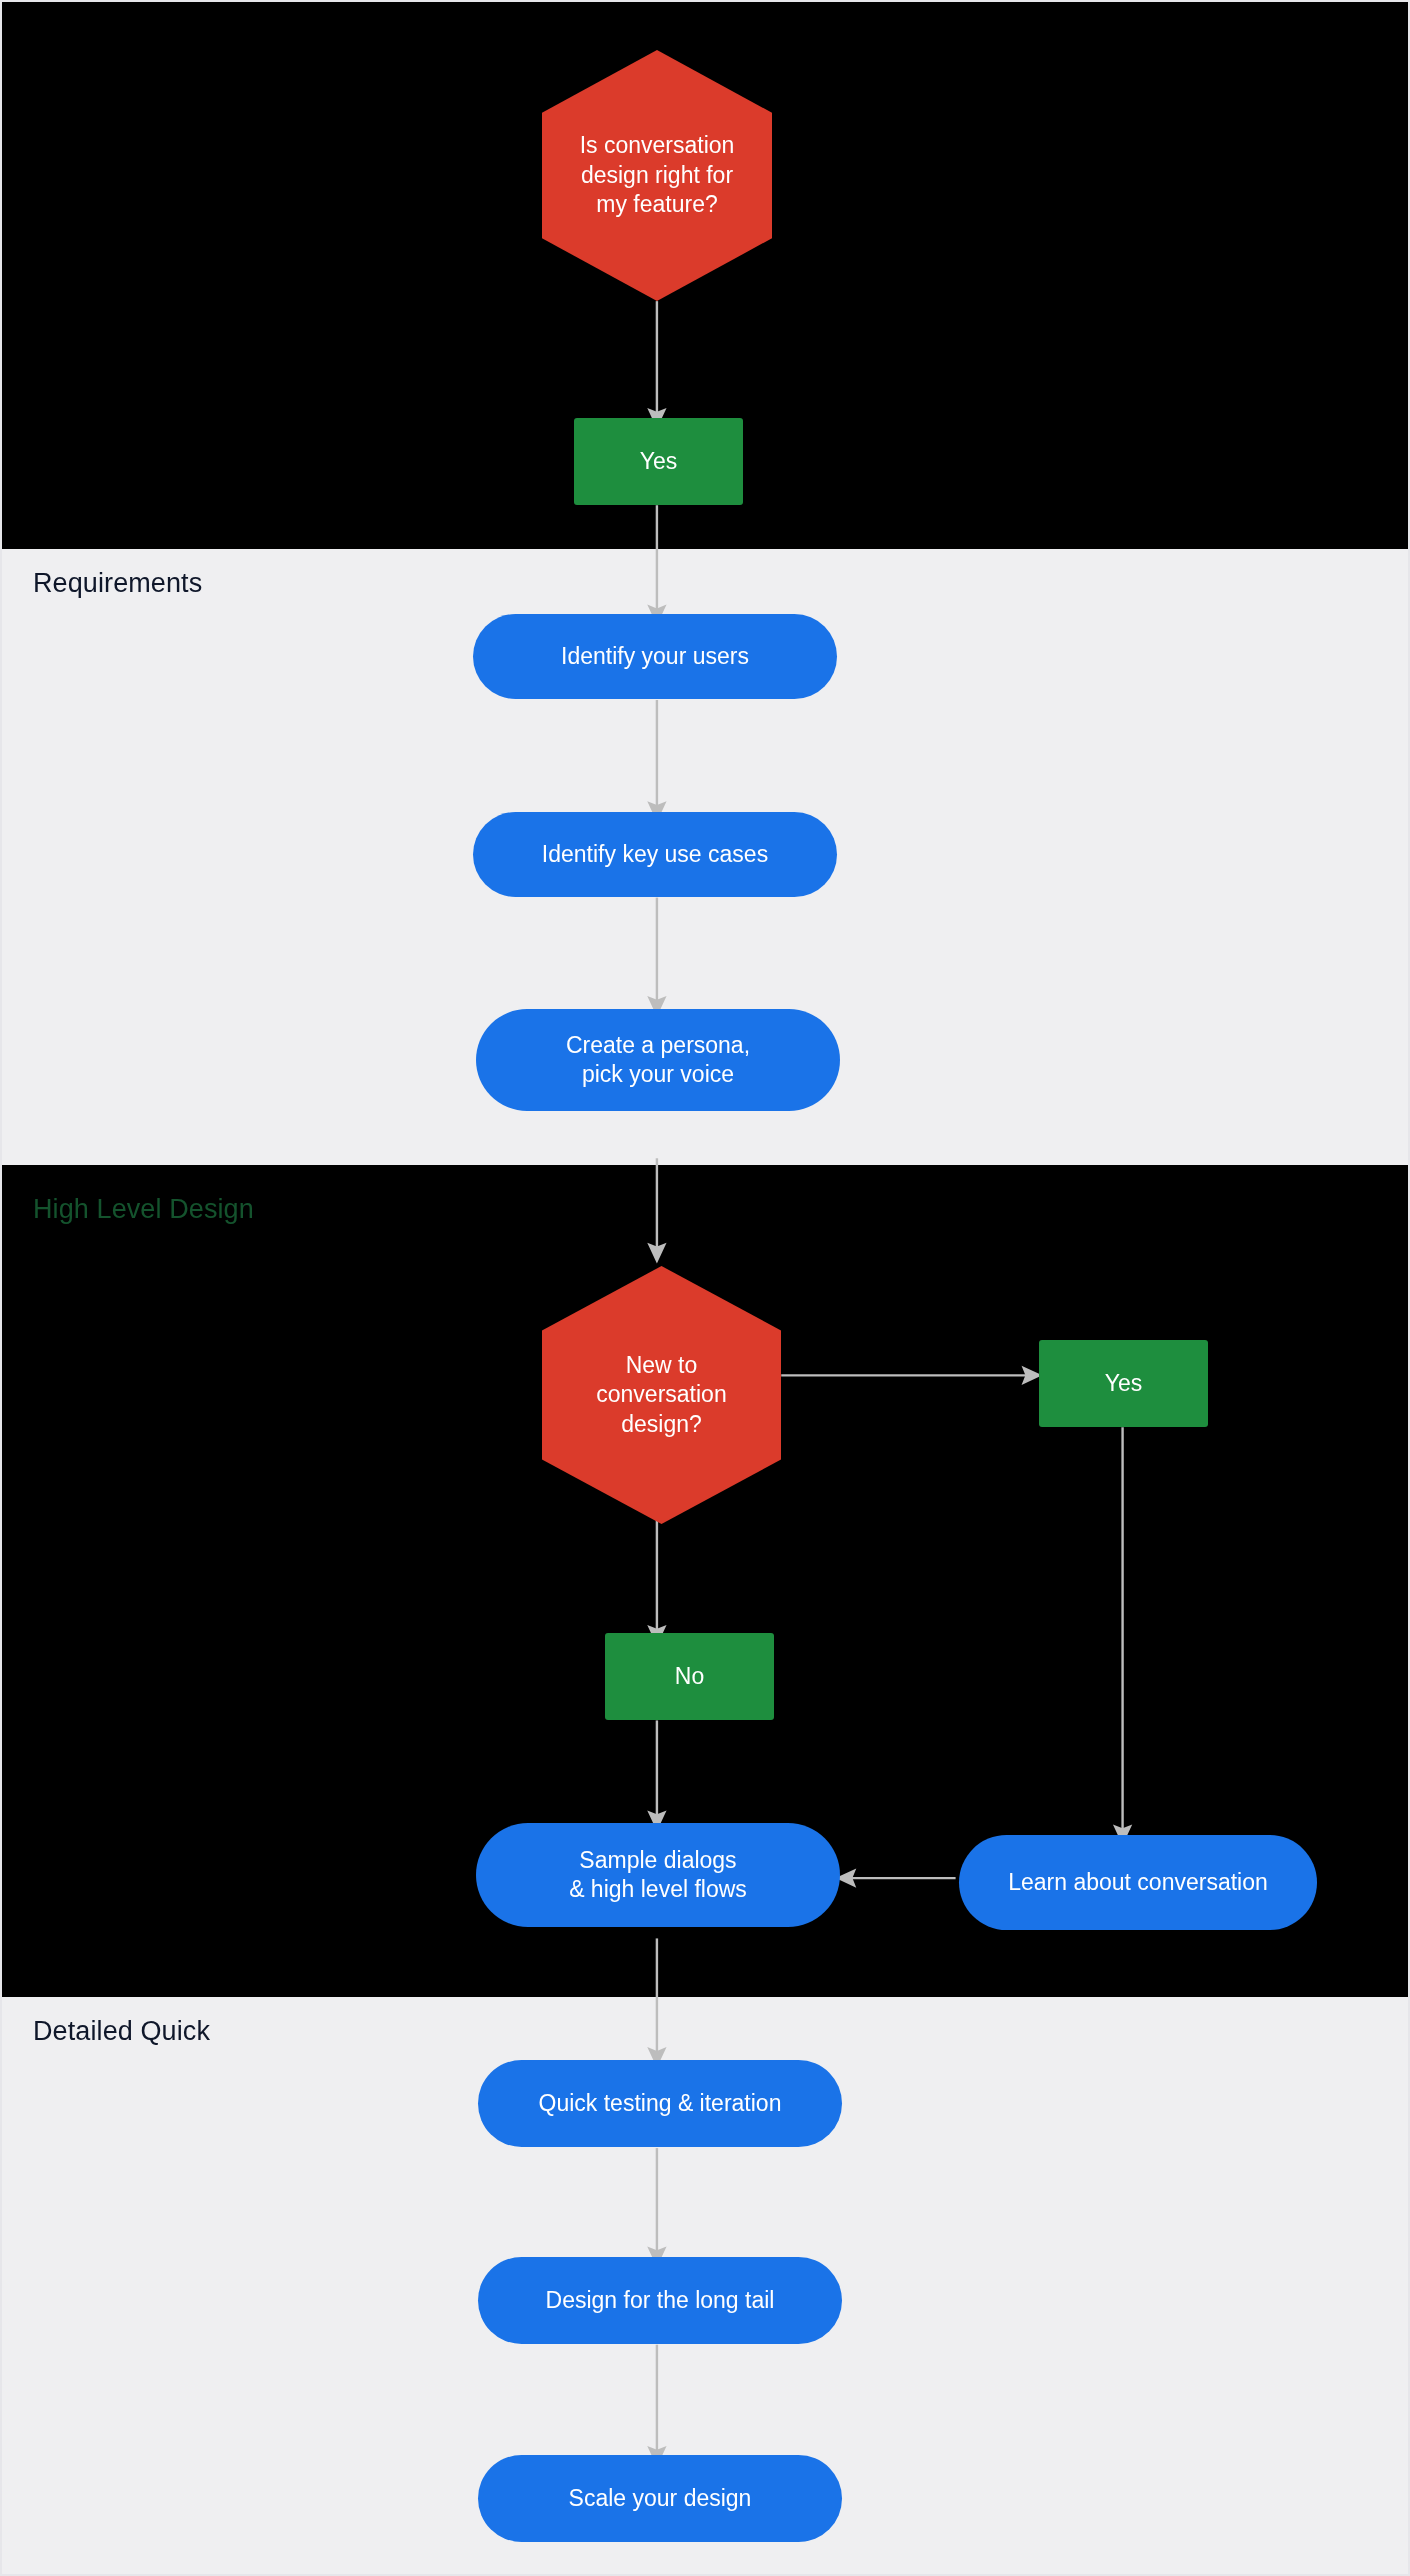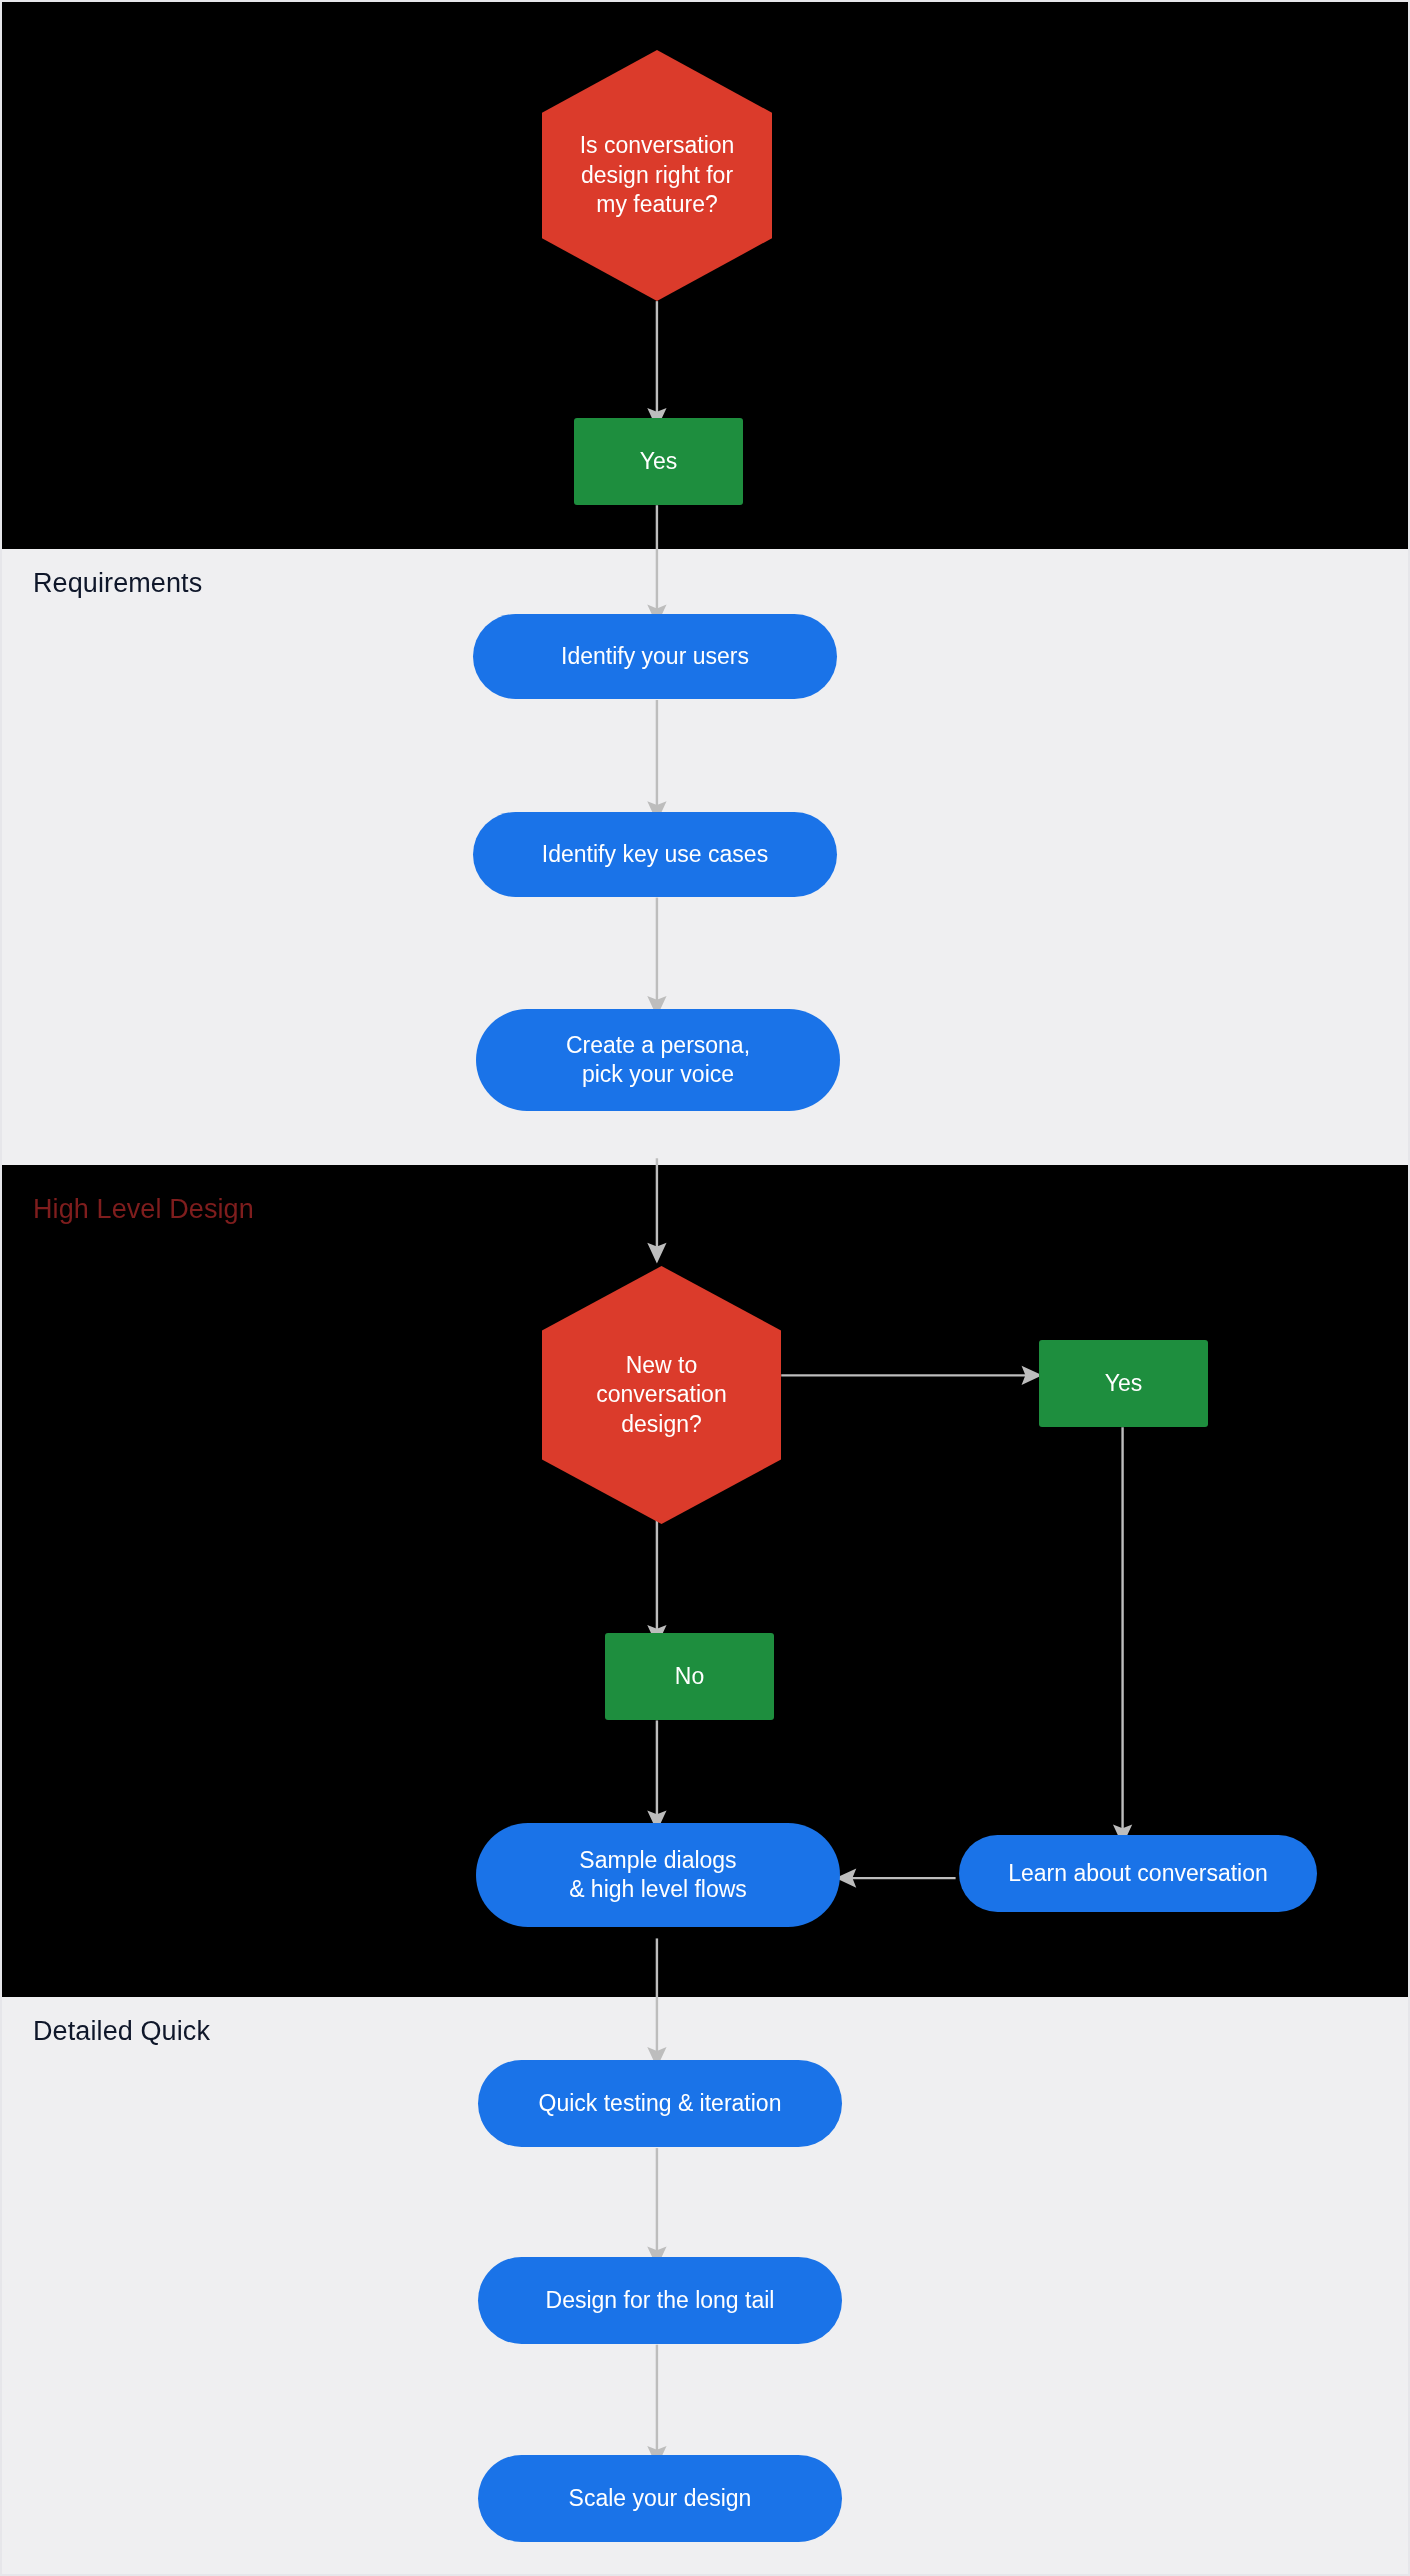--- a/index.html
+++ b/index.html
@@ -26,21 +26,21 @@
 
   
   .section-label{
     position:absolute;
     left:31px;
     font-size:27px;
     letter-spacing:0.1px;
     color:#0f172a;
     white-space:nowrap;
   }
-  .section-label.on-dark{ color:#7f1d1d; }
+  .section-label.on-dark{ color:#14532d; }
 
   
   #wires{
     position:absolute;
     top:0; left:0;
     width:1410px; height:2576px;
     pointer-events:none;
   }
 
   
@@ -142,21 +142,21 @@
 pick your voice</div>
 
   <div class="node hex" style="left:540px; top:1264px; width:239px; height:258px;">New to
 conversation
 design?</div>
 
   <div class="node green" style="left:1037px; top:1338px; width:169px; height:87px;">Yes</div>
 
   <div class="node green" style="left:571px; top:1631px; width:169px; height:87px;margin-left:32px;">No</div>
 
-  <div class="node pill" style="left:957px; top:1833px; width:358px; height:77px;">Learn about conversation</div>
+  <div class="node pill" style="left:957px; top:1833px; width:358px; height:95px;">Learn about conversation</div>
 
   <div class="node pill" style="left:474px; top:1821px; width:364px; height:104px;">Sample dialogs
 &amp; high level flows</div>
 
   <div class="node pill" style="left:476px; top:2058px; width:364px; height:87px;">Quick testing &amp; iteration</div>
 
   <div class="node pill" style="left:476px; top:2255px; width:364px; height:87px;">Design for the long tail</div>
 
   <div class="node pill" style="left:476px; top:2453px; width:364px; height:87px;">Scale your design</div>
 

